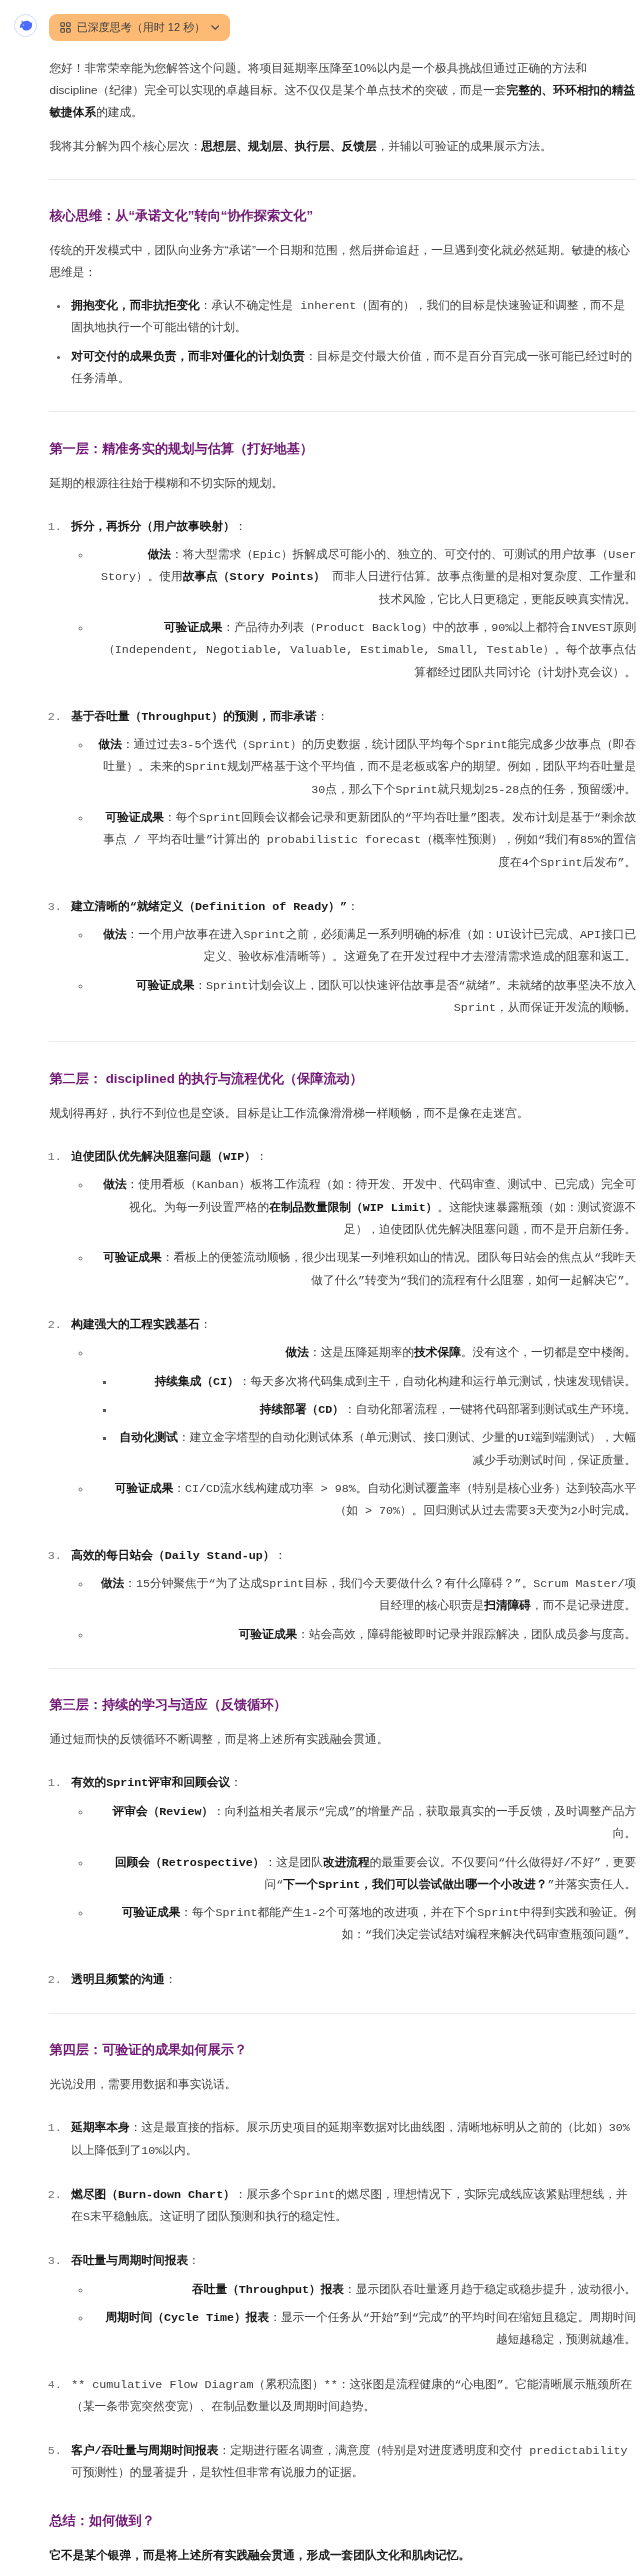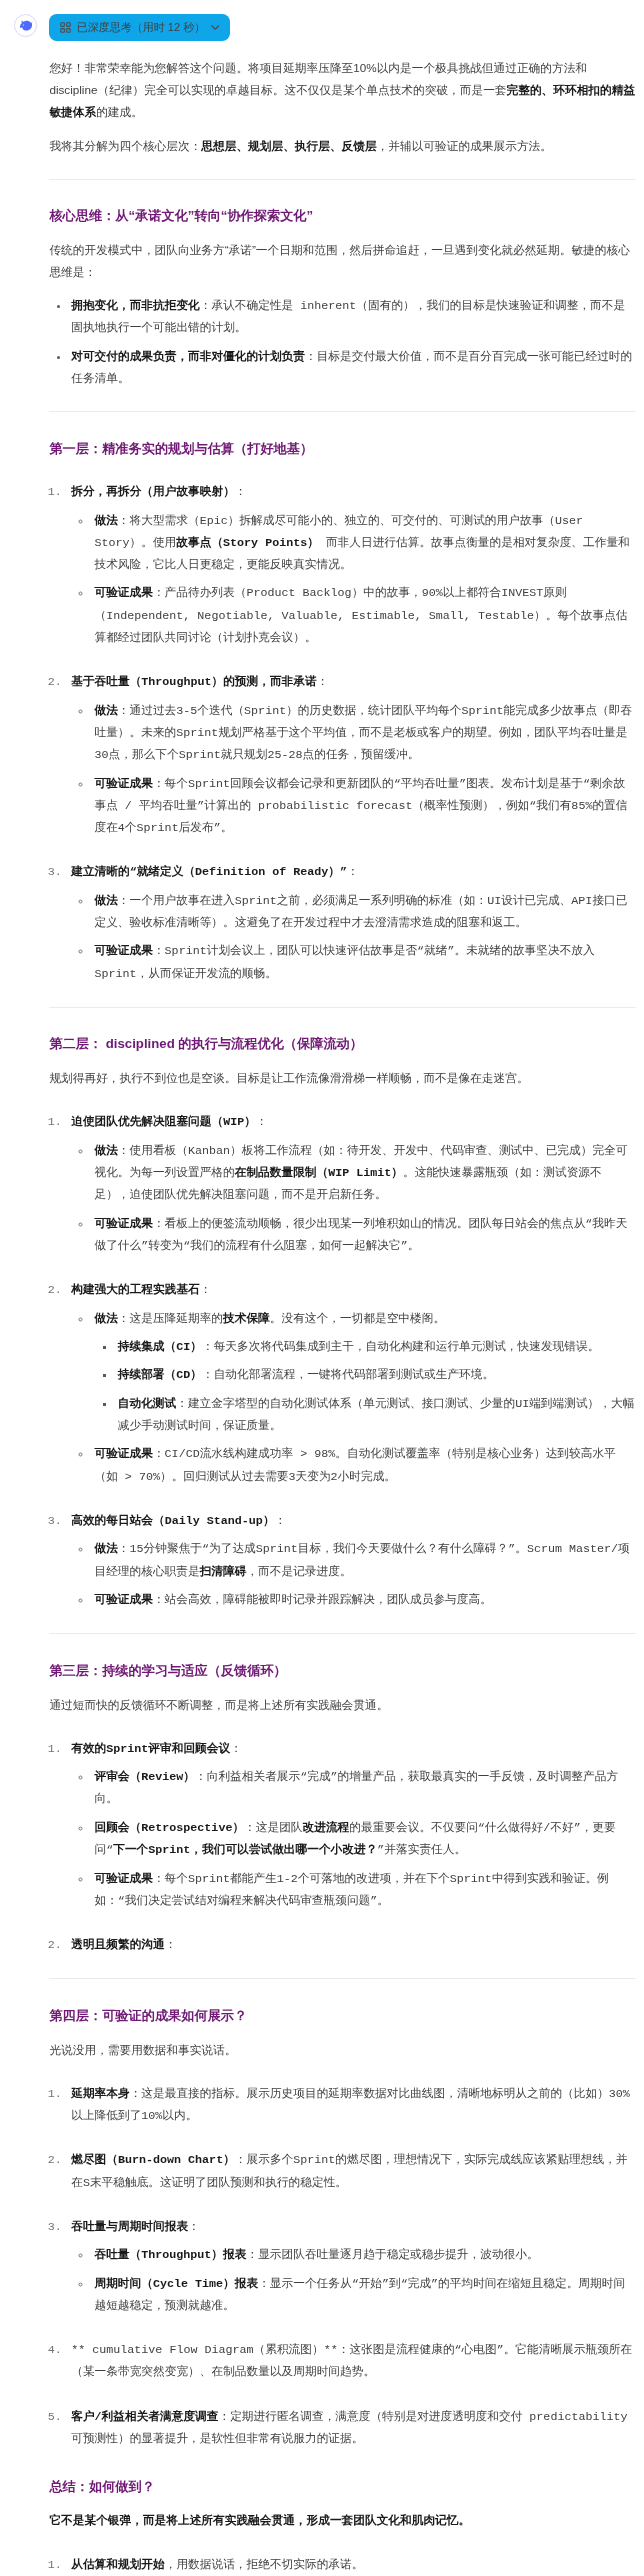--- a/index.html
+++ b/index.html
@@ -12,40 +12,40 @@
   .message{display:flex;align-items:flex-start;padding:14px 7.8px 26.5px 14px;}
   .avatar{
     width:23px;height:23px;border-radius:50%;
     border:0.8px solid #D3DCFB;background:#fff;
     display:flex;align-items:center;justify-content:center;
     flex-shrink:0;margin-right:12.4px;box-sizing:border-box;
   }
   .content{flex:1;min-width:0;}
   .think-btn{
     display:inline-flex;align-items:center;gap:5.4px;
-    background:#0ea5e9;border:none;border-radius:7.8px;
+    background:#fdba74;border:none;border-radius:7.8px;
     padding:7.8px 11px;font-size:11px;color:#404040;
     font-family:inherit;cursor:pointer;margin:0 0 4.7px 0;line-height:1;
   }
   .think-btn svg{display:block;}
   .md{font-size:11.7px;line-height:1.9;color:#404040;}
   .md p{margin:11.7px 0;}
   .md h3{
     font-size:13.2px;line-height:1.55;color:#701a75;
     font-weight:700;margin:26.5px 0 12.4px 0;
   }
   .md strong{font-weight:700;color:#1A1A1A;}
   .md hr{border:none;border-top:0.8px solid #EBEBEB;margin:21px 0;}
   .md ol,.md ul{margin:11px 0;padding-left:19.5px;font-family:Liberation Mono, monospace;}
   .md li{margin:6.2px 0;padding-left:2.3px;}
   .md ol.lvl0>li{margin:22px 0;}
   .md ol.lvl0>li::marker{color:#737373;}
   .md ul.lvl0{list-style:disc;}
   .md ul.lvl0>li::marker{color:#595959;font-size:10px;}
-  .md ul.lvl1{list-style:circle;margin:6.2px 0 6.2px 0;padding-left:21px;}
+  .md ul.lvl1{list-style:circle;margin:6.2px 0 6.2px 0;padding-left:21px;text-align:right;}
   .md ul.lvl1>li::marker{color:#737373;}
   .md ul.lvl2{list-style:square;margin:6.2px 0;padding-left:21px;}
   .md ul.lvl2>li::marker{color:#595959;font-size:9.3px;}
 </style>
 </head>
 <body>
 
 <div class="message">
   <div class="avatar">
     <span style="display:flex;">
@@ -79,20 +79,21 @@
         <p><span>我将其分解为四个核心层次：</span><strong>思想层、规划层、执行层、反馈层</strong><span>，并辅以可验证的成果展示方法。</span></p>
         <hr>
         <h3><span>核心思维：从“承诺文化”转向“协作探索文化”</span></h3>
         <p><span>传统的开发模式中，团队向业务方“承诺”一个日期和范围，然后拼命追赶，一旦遇到变化就必然延期。敏捷的核心思维是：</span></p>
         <ul class="lvl0">
           <li><strong>拥抱变化，而非抗拒变化</strong><span>：承认不确定性是 inherent（固有的），我们的目标是快速验证和调整，而不是固执地执行一个可能出错的计划。</span></li>
           <li><strong>对可交付的成果负责，而非对僵化的计划负责</strong><span>：目标是交付最大价值，而不是百分百完成一张可能已经过时的任务清单。</span></li>
         </ul>
         <hr>
         <h3><span>第一层：精准务实的规划与估算（打好地基）</span></h3>
+        <p><span>延期的根源往往始于模糊和不切实际的规划。</span></p>
         <ol class="lvl0">
           <li><strong>拆分，再拆分（用户故事映射）</strong><span>：</span><ul class="lvl1">
               <li><strong>做法</strong><span>：将大型需求（Epic）拆解成尽可能小的、独立的、可交付的、可测试的用户故事（User Story）。使用</span><strong>故事点（Story Points）</strong><span> 而非人日进行估算。故事点衡量的是相对复杂度、工作量和技术风险，它比人日更稳定，更能反映真实情况。</span></li>
               <li><strong>可验证成果</strong><span>：产品待办列表（Product Backlog）中的故事，90%以上都符合INVEST原则（Independent, Negotiable, Valuable, Estimable, Small, Testable）。每个故事点估算都经过团队共同讨论（计划扑克会议）。</span></li>
             </ul></li>
           <li><strong>基于吞吐量（Throughput）的预测，而非承诺</strong><span>：</span><ul class="lvl1">
               <li><strong>做法</strong><span>：通过过去3-5个迭代（Sprint）的历史数据，统计团队平均每个Sprint能完成多少故事点（即吞吐量）。未来的Sprint规划严格基于这个平均值，而不是老板或客户的期望。例如，团队平均吞吐量是30点，那么下个Sprint就只规划25-28点的任务，预留缓冲。</span></li>
               <li><strong>可验证成果</strong><span>：每个Sprint回顾会议都会记录和更新团队的“平均吞吐量”图表。发布计划是基于“剩余故事点 / 平均吞吐量”计算出的 probabilistic forecast（概率性预测），例如“我们有85%的置信度在4个Sprint后发布”。</span></li>
             </ul></li>
           <li><strong>建立清晰的“就绪定义（Definition of Ready）”</strong><span>：</span><ul class="lvl1">
@@ -136,21 +137,21 @@
         <h3><span>第四层：可验证的成果如何展示？</span></h3>
         <p><span>光说没用，需要用数据和事实说话。</span></p>
         <ol class="lvl0">
           <li><strong>延期率本身</strong><span>：这是最直接的指标。展示历史项目的延期率数据对比曲线图，清晰地标明从之前的（比如）30%以上降低到了10%以内。</span></li>
           <li><strong>燃尽图（Burn-down Chart）</strong><span>：展示多个Sprint的燃尽图，理想情况下，实际完成线应该紧贴理想线，并在S末平稳触底。这证明了团队预测和执行的稳定性。</span></li>
           <li><strong>吞吐量与周期时间报表</strong><span>：</span><ul class="lvl1">
               <li><strong>吞吐量（Throughput）报表</strong><span>：显示团队吞吐量逐月趋于稳定或稳步提升，波动很小。</span></li>
               <li><strong>周期时间（Cycle Time）报表</strong><span>：显示一个任务从“开始”到“完成”的平均时间在缩短且稳定。周期时间越短越稳定，预测就越准。</span></li>
             </ul></li>
           <li><span>** cumulative Flow Diagram（累积流图）**：这张图是流程健康的“心电图”。它能清晰展示瓶颈所在（某一条带宽突然变宽）、在制品数量以及周期时间趋势。</span></li>
-          <li><strong>客户/利益相关者满意度调查</strong><span>：定期进行匿名调查，满意度（特别是对进度透明度和交付 predictability 可预测性）的显著提升，是软性但非常有说服力的证据。</span></li>
+          <li><strong>客户/吞吐量与周期时间报表</strong><span>：定期进行匿名调查，满意度（特别是对进度透明度和交付 predictability 可预测性）的显著提升，是软性但非常有说服力的证据。</span></li>
         </ol>
         <h3><span>总结：如何做到？</span></h3>
         <p><strong>它不是某个银弹，而是将上述所有实践融会贯通，形成一套团队文化和肌肉记忆。</strong></p>
         <ol class="lvl0">
           <li><strong>从估算和规划开始</strong><span>，用数据说话，拒绝不切实际的承诺。</span></li>
           <li><strong>投资工程卓越</strong><span>，打造高效的自动化交付流水线，这是速度和质量的物理基础。</span></li>
           <li><strong>聚焦流程优化</strong><span>，通过可视化、限制WIP和每日站会，保持工作流顺畅。</span></li>
         </ol>
       </div>
   </div>

